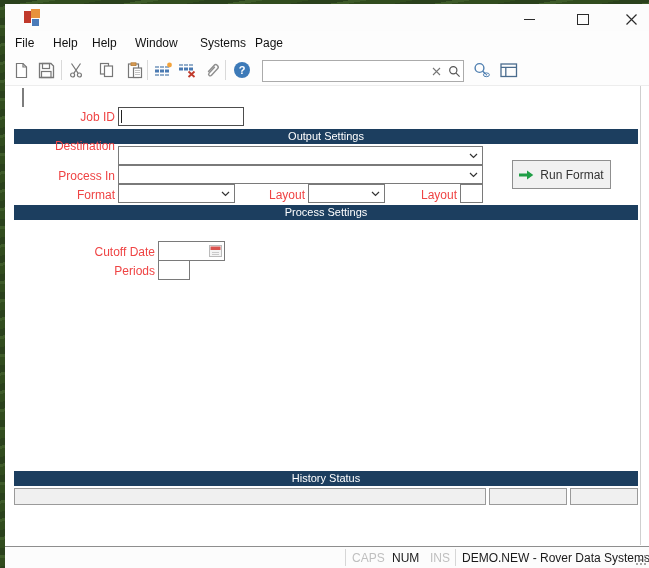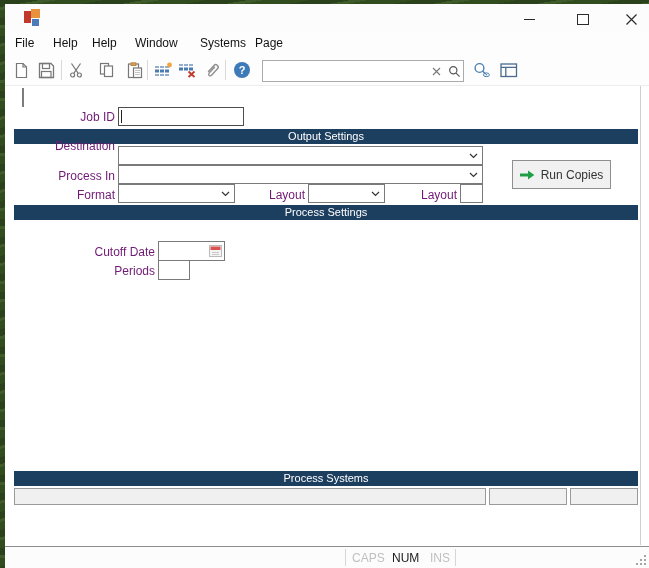--- a/index.html
+++ b/index.html
@@ -31,21 +31,21 @@
   .tbtn{position:absolute;top:3px;width:22px;height:22px;display:flex;align-items:center;justify-content:center;}
   .tsep{position:absolute;top:4px;width:1px;height:20px;background:#d9d9d9;}
   .helpcirc{width:16px;height:16px;border-radius:50%;background:#3d7ab8;color:#fff;font-size:11px;font-weight:bold;
             display:flex;align-items:center;justify-content:center;line-height:16px;}
   .searchbox{position:absolute;left:257px;top:4px;width:200px;height:20px;border:1px solid #ababab;background:#fff;display:flex;align-items:center;}
   .searchbox input{flex:1;border:none;outline:none;height:16px;margin-left:4px;font-size:12px;font-family:"Liberation Sans",sans-serif;background:transparent;}
   .sb-ico{display:flex;align-items:center;justify-content:center;width:18px;height:18px;color:#666;font-size:10px;}
 
   
   .text-cursor{position:absolute;left:22px;top:88px;width:2px;height:19px;background:#7d7d7d;}
-  .flabel{position:absolute;font-size:12px;color:#701a75;text-align:right;white-space:nowrap;}
+  .flabel{position:absolute;font-size:12px;color:#ef4444;text-align:right;white-space:nowrap;}
   .tinput{position:absolute;background:#fff;border:1px solid #7a7a7a;}
   .caret{position:absolute;left:2px;top:2px;width:1px;height:13px;background:#222;}
   .section-bar{position:absolute;left:14px;width:624px;height:15px;background:#1c3e5f;color:#fff;
                font-size:11px;text-align:center;line-height:15px;}
   .combo{position:absolute;height:19px;background:#fff;border:1px solid #7a7a7a;display:flex;align-items:center;box-sizing:border-box;}
   .combo .val{flex:1;font-size:12px;padding-left:4px;color:#222;overflow:hidden;}
   .combo .chev{width:18px;display:flex;align-items:center;justify-content:center;}
   .runbtn{position:absolute;left:512px;top:160px;width:99px;height:29px;background:#f1f1f1;border:1px solid #8f8f8f;
           display:flex;align-items:center;justify-content:center;font-size:12px;color:#333;box-sizing:border-box;}
   .runbtn svg{margin-right:6px;}
@@ -251,47 +251,48 @@
       </svg>
     </span>
 </div>
 <div class="flabel" style="left:395px;top:188px;width:62px">Layout</div>
 <div class="tinput" style="left:460px;top:184px;width:21px;height:17px"></div>
 
 <div class="runbtn">
   <svg width="15" height="12" viewBox="0 0 15 12">
     <path d="M0 4.4 H8 V1.6 L14.3 6 L8 10.4 V7.6 H0 Z" fill="#1f9e46"></path>
   </svg>
-  <span>Run Copies</span>
+  <span>Run Format</span>
 </div>
 
 <div class="section-bar" style="top:205px">Process Settings</div>
 
 <div class="flabel" style="left:40px;top:245px;width:115px">Cutoff Date</div>
 <div class="tinput" style="left:158px;top:241px;width:65px;height:18px">
   <svg style="position:absolute;right:2px;top:3px" width="13" height="12" viewBox="0 0 13 12">
     <rect x="0.5" y="0.5" width="12" height="11" fill="#f4f4f4" stroke="#bbb"></rect>
     <rect x="1.5" y="1.5" width="10" height="3.5" fill="#d9534f"></rect>
     <path d="M3 7.5 h7 M3 9.5 h7" stroke="#c9c9c9"></path>
   </svg>
 </div>
 <div class="flabel" style="left:40px;top:264px;width:115px">Periods</div>
 <div class="tinput" style="left:158px;top:260px;width:30px;height:18px"></div>
 
-<div class="section-bar" style="top:471px">Process Systems</div>
+<div class="section-bar" style="top:471px">History Status</div>
 <div class="statusfield" style="left:14px;width:472px"></div>
 <div class="statusfield" style="left:489px;width:78px"></div>
 <div class="statusfield" style="left:570px;width:68px"></div>
 
 <div class="statusbar">
   <div class="sb-sep" style="left:340px"></div>
   <span class="sb-item dim" style="left:347px">CAPS</span>
   <span class="sb-item on" style="left:387px">NUM</span>
   <span class="sb-item dim" style="left:425px">INS</span>
   <div class="sb-sep" style="left:450px"></div>
+  <span class="sb-item on" style="left:457px">DEMO.NEW - Rover Data Systems</span>
   <svg class="grip" width="11" height="11" viewBox="0 0 11 11">
     <g fill="#a5a5a5">
       <rect x="8" y="0" width="2" height="2"></rect>
       <rect x="8" y="4" width="2" height="2"></rect>
         <rect x="4" y="4" width="2" height="2"></rect>
       <rect x="8" y="8" width="2" height="2"></rect>
         <rect x="4" y="8" width="2" height="2"></rect>
         <rect x="0" y="8" width="2" height="2"></rect>
     </g>
   </svg>

